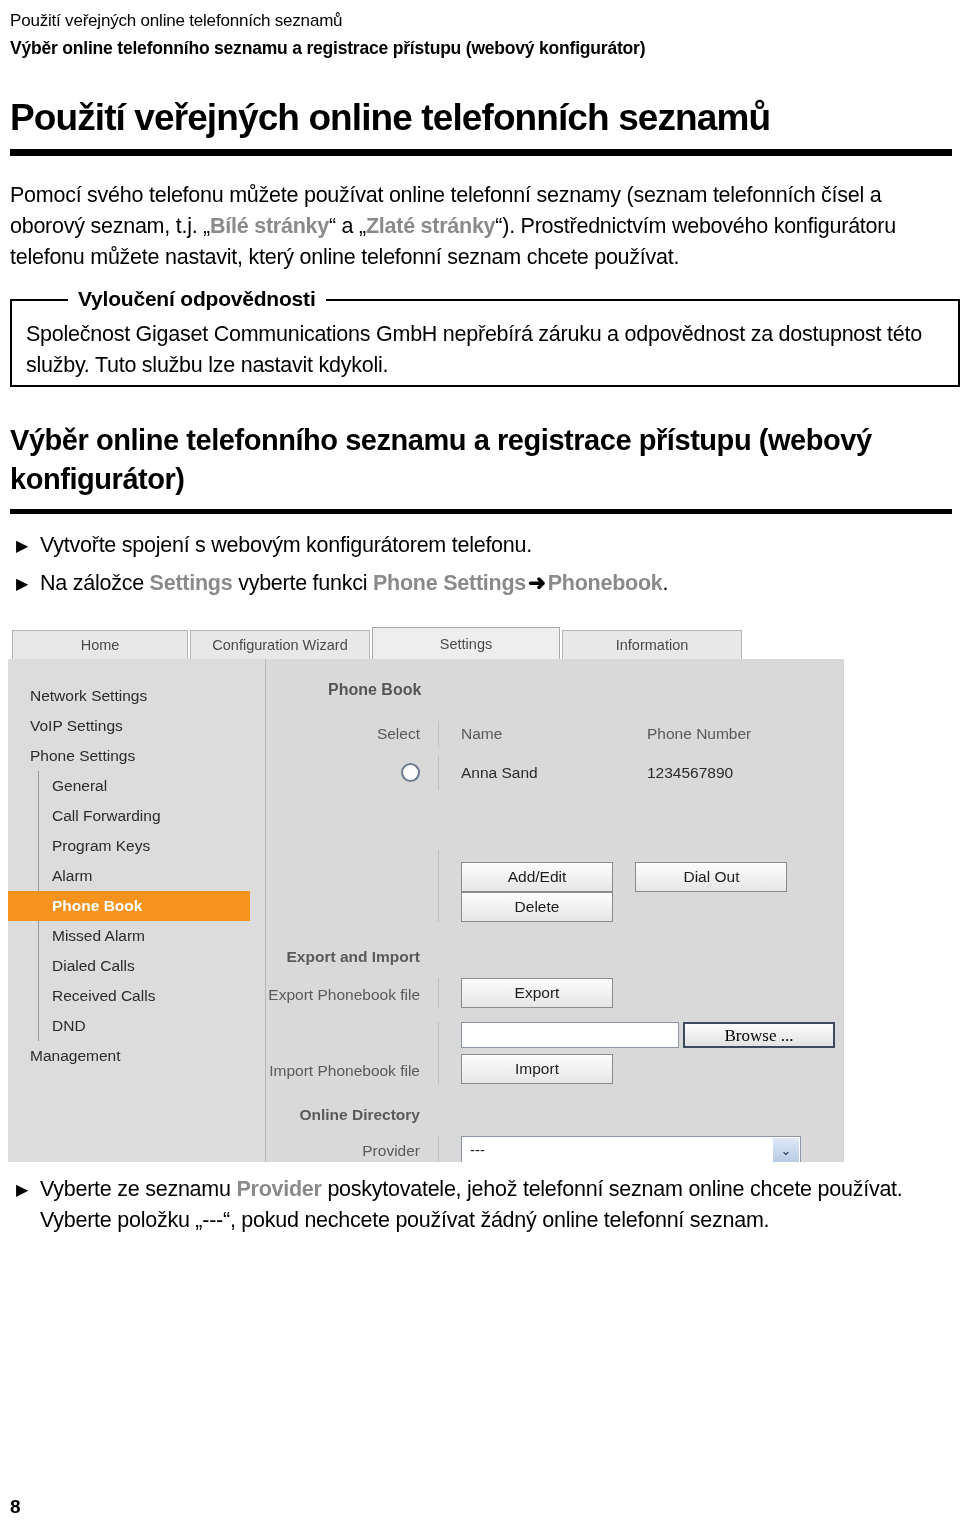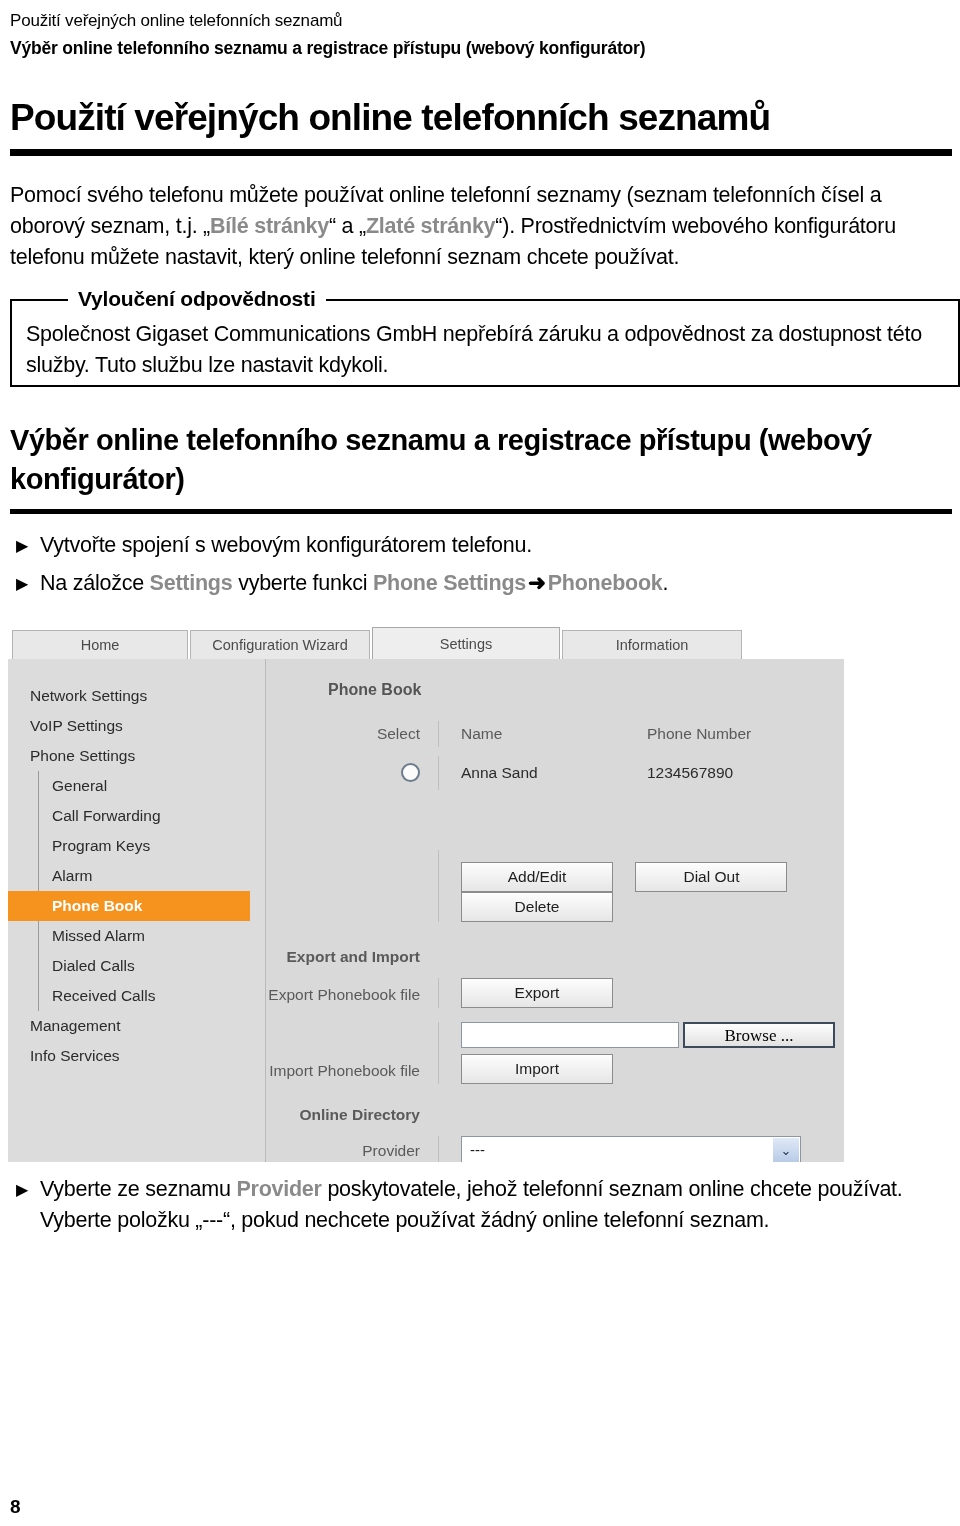--- a/index.html
+++ b/index.html
@@ -425,22 +425,22 @@
         <div class="menu-item">VoIP Settings</div>
         <div class="menu-item">Phone Settings</div>
         <div class="menu-item menu-sub">General</div>
         <div class="menu-item menu-sub">Call Forwarding</div>
         <div class="menu-item menu-sub">Program Keys</div>
         <div class="menu-item menu-sub">Alarm</div>
         <div class="menu-item menu-sub active">Phone Book</div>
         <div class="menu-item menu-sub">Missed Alarm</div>
         <div class="menu-item menu-sub">Dialed Calls</div>
         <div class="menu-item menu-sub">Received Calls</div>
+        <div class="menu-item menu-sub">DND</div>
         <div class="menu-item">Management</div>
-        <div class="menu-item">Info Services</div>
       </div>
 
       <div class="shot-main">
 
         <div class="pane-title">Phone Book</div>
 
         <div class="form-row">
           <div class="form-label">Select</div>
           <div class="form-field">
             <div class="tbl-head">

